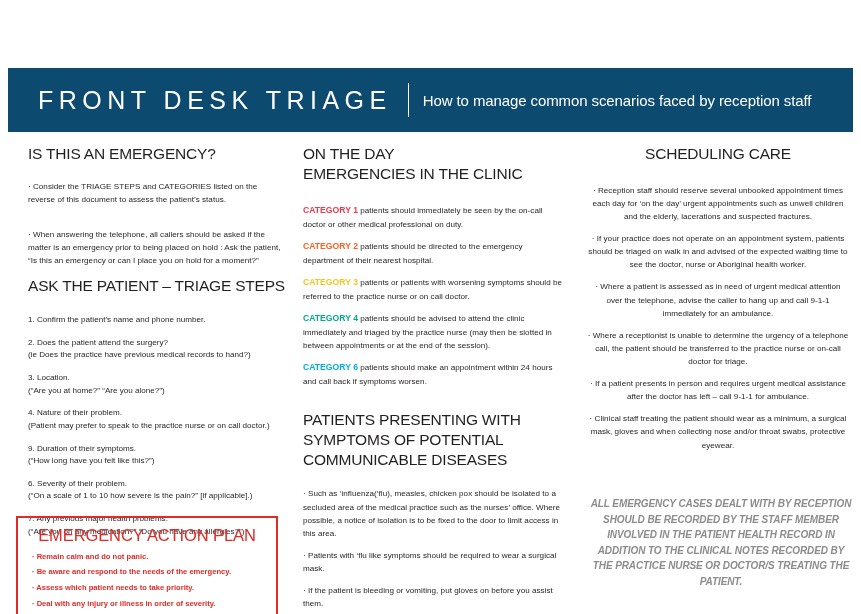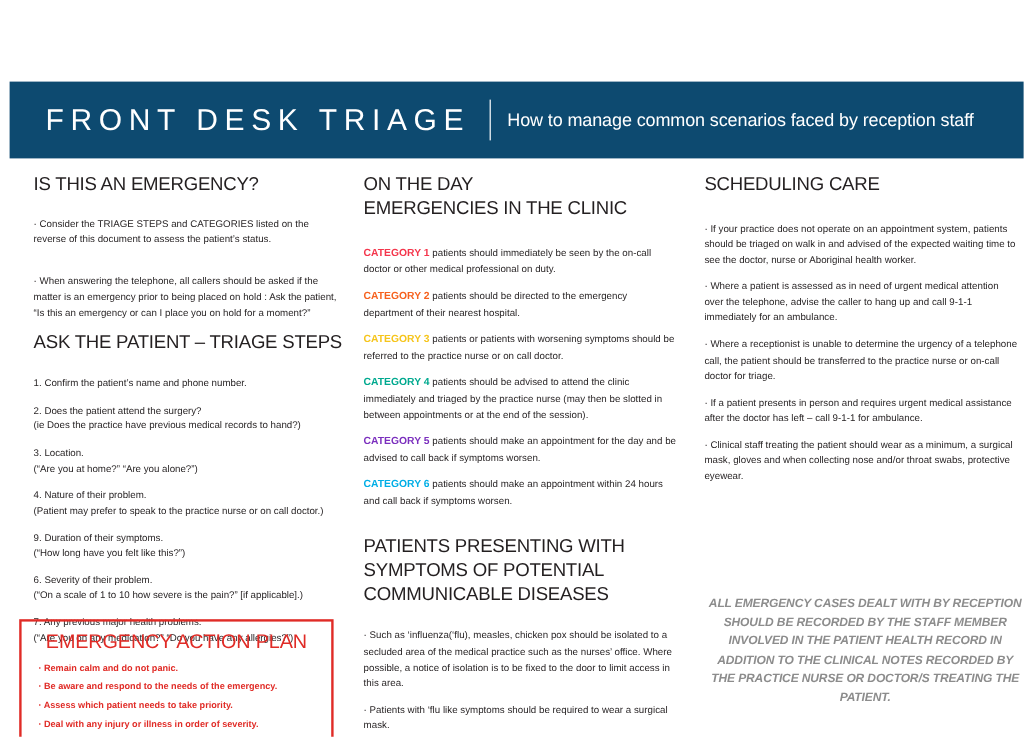--- a/index.html
+++ b/index.html
@@ -69,21 +69,21 @@
     left: 0;
     top: 96px;
     width: 861px;
   }
   .col {
     position: absolute;
     top: 0;
   }
   .col-1 { left: 28px;  width: 258px; }
   .col-2 { left: 303px; width: 262px; }
-  .col-3 { left: 587px; width: 262px; }
+  .col-3 { left: 587px; width: 262px; text-align: center; }
 
   h2.sec {
     font-size: 15.5px;
     font-weight: normal;
     color: #231f20;
     margin: 0 0 16px 0;
     letter-spacing: -0.2px;
     line-height: 1.28;
   }
   h2.sec.tight { margin-bottom: 18px; }
@@ -240,40 +240,38 @@
       </p>
       <p class="body">
         <span class="cat-label" style="color:#f6621f">CATEGORY 2</span><span> patients should be directed to the emergency department of their nearest hospital.</span>
       </p>
       <p class="body">
         <span class="cat-label" style="color:#f6c51c">CATEGORY 3</span><span> patients or patients with worsening symptoms should be referred to the practice nurse or on call doctor.</span>
       </p>
       <p class="body">
         <span class="cat-label" style="color:#00a98f">CATEGORY 4</span><span> patients should be advised to attend the clinic immediately and triaged by the practice nurse (may then be slotted in between appointments or at the end of the session).</span>
       </p>
-      <p class="body">
-        <span class="cat-label" style="color:#7b2fbe">CATEGORY 5</span><span> patients should make an appointment for the day and be advised to call back if symptoms worsen.</span>
-      </p>
       <p class="body" style="margin-bottom:22px;">
         <span class="cat-label" style="color:#00aee6">CATEGORY 6</span><span> patients should make an appointment within 24 hours and call back if symptoms worsen.</span>
       </p>
 
       <h2 class="sec" style="margin-bottom:18px;">
         <span>PATIENTS PRESENTING WITH</span><br>
         <span>SYMPTOMS OF POTENTIAL</span><br>
         <span>COMMUNICABLE DISEASES</span>
       </h2>
 
       <p class="body">· Such as ‘influenza(‘flu), measles, chicken pox should be isolated to a secluded area of the medical practice such as the nurses’ office. Where possible, a notice of isolation is to be fixed to the door to limit access in this area.</p>
       <p class="body">· Patients with ‘flu like symptoms should be required to wear a surgical mask.</p>
       <p class="body">· If the patient is bleeding or vomiting, put gloves on before you assist them.</p>
     </div>
 
     <div class="col col-3">
       <h2 class="sec" style="margin-bottom:20px;">SCHEDULING CARE</h2>
+      <p class="body">· Reception staff should reserve several unbooked appointment times each day for ‘on the day’ urgent appointments such as unwell children and the elderly, lacerations and suspected fractures.</p>
       <p class="body">· If your practice does not operate on an appointment system, patients should be triaged on walk in and advised of the expected waiting time to see the doctor, nurse or Aboriginal health worker.</p>
       <p class="body">· Where a patient is assessed as in need of urgent medical attention over the telephone, advise the caller to hang up and call 9-1-1 immediately for an ambulance.</p>
       <p class="body">· Where a receptionist is unable to determine the urgency of a telephone call, the patient should be transferred to the practice nurse or on-call doctor for triage.</p>
       <p class="body">· If a patient presents in person and requires urgent medical assistance after the doctor has left – call 9-1-1 for ambulance.</p>
       <p class="body">· Clinical staff treating the patient should wear as a minimum, a surgical mask, gloves and when collecting nose and/or throat swabs, protective eyewear.</p>
     </div>
   </div>
 
   <div class="eap">
     <div class="eap-title">EMERGENCY ACTION PLAN</div>

